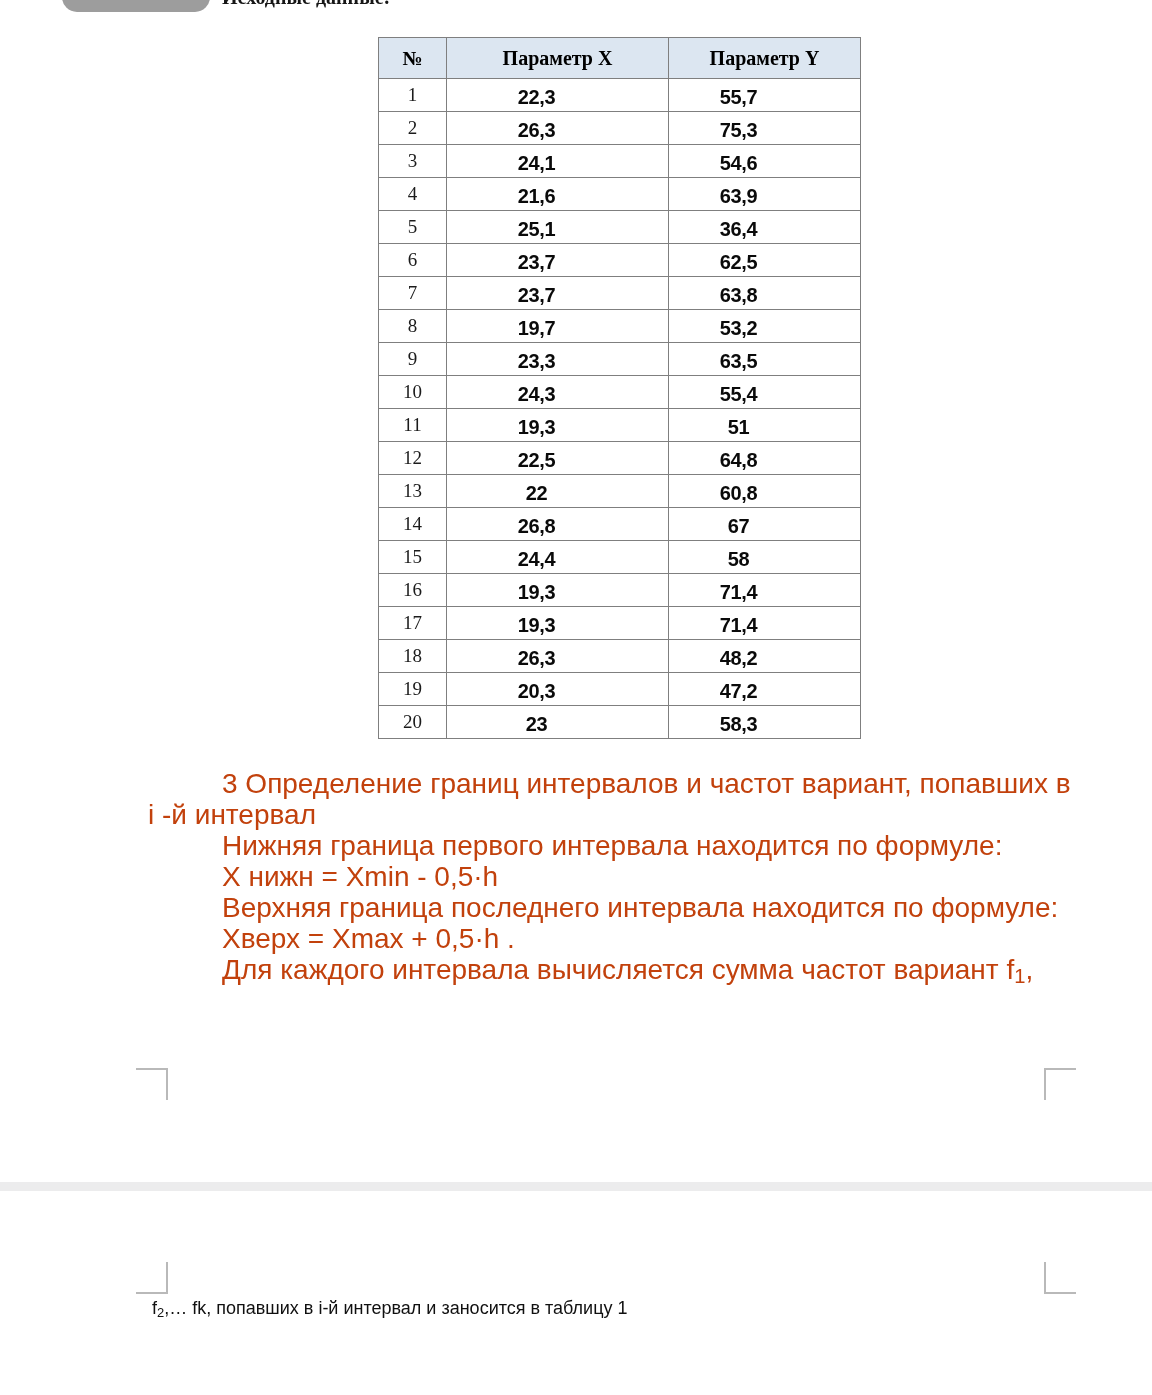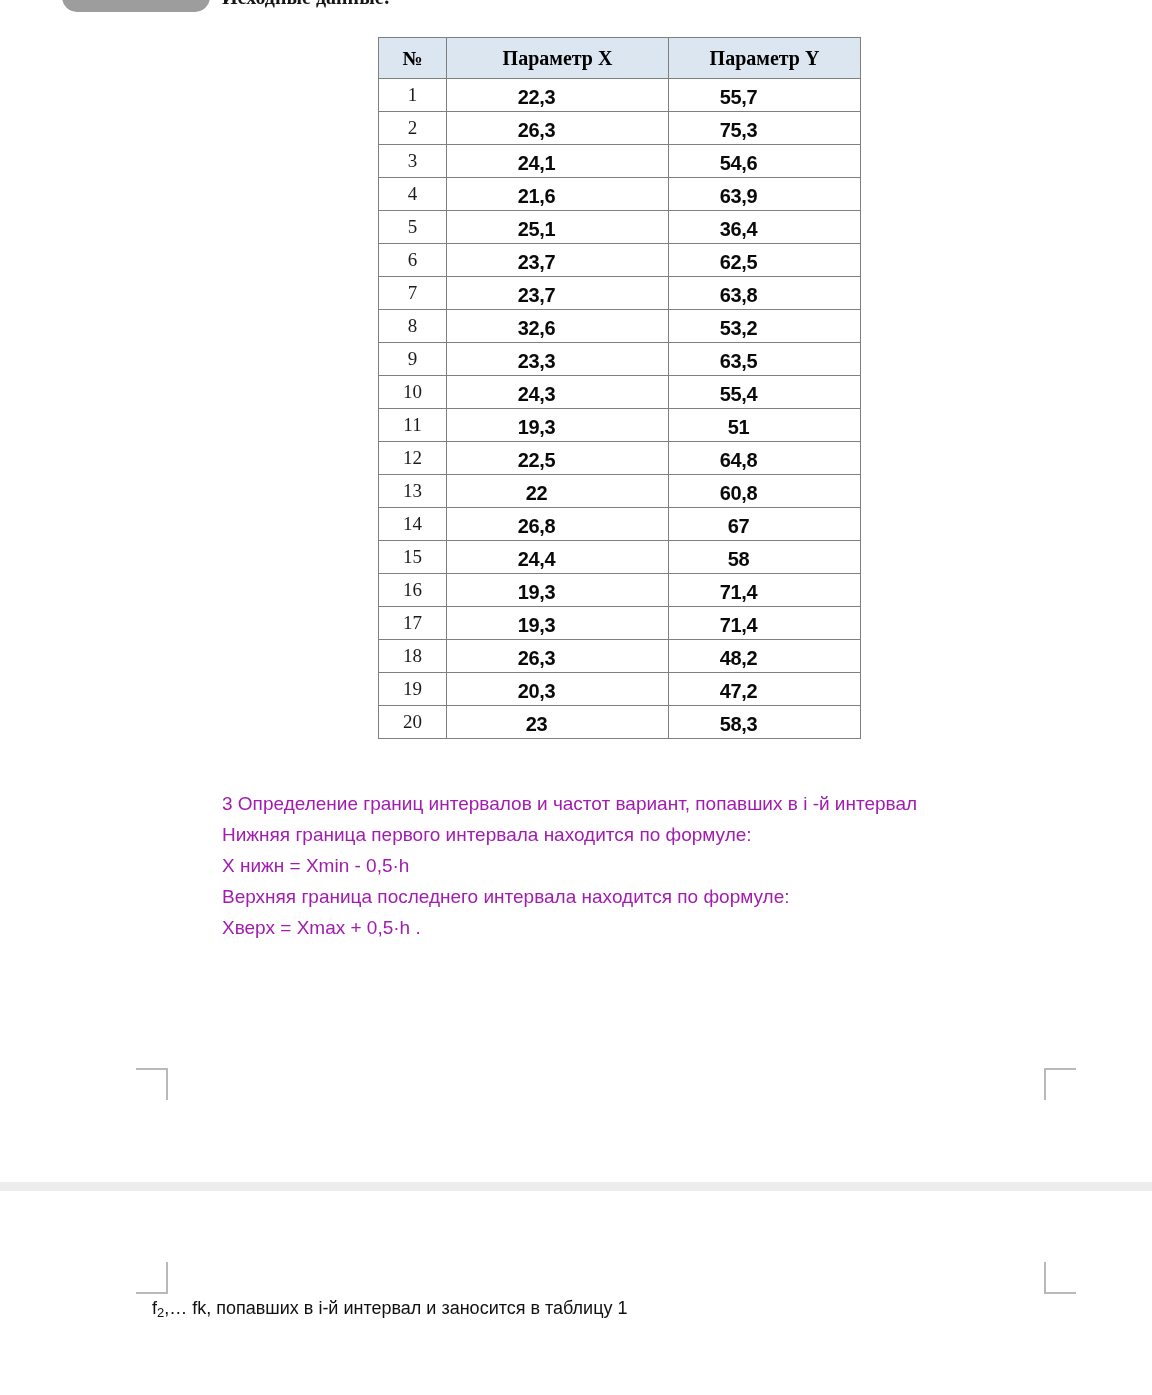--- a/index.html
+++ b/index.html
@@ -103,24 +103,23 @@
   }
   .col-x .cell-val-inner { padding-right: 42px; }
   .col-y .cell-val-inner { padding-right: 52px; }
 
   
   .body-copy {
     position: absolute;
     left: 148px;
     top: 768px;
     width: 932px;
-    font-size: 19px;
+    font-size: 28px;
     line-height: 31px;
-    color: #a21caf;
-    margin-top: 20px;
+    color: #c2410c;
   }
   .body-copy p {
     margin: 0;
   }
   .indent { text-indent: 74px; }
   .sub { font-size: 0.72em; vertical-align: -0.22em; }
 
   
   .corner {
     position: absolute;
@@ -228,21 +227,21 @@
           <td class="col-x cell-val">
             <span class="cell-val-inner">23,7</span>
           </td>
           <td class="col-y cell-val">
             <span class="cell-val-inner">63,8</span>
           </td>
         </tr>
         <tr>
           <td class="col-no cell-idx">8</td>
           <td class="col-x cell-val">
-            <span class="cell-val-inner">32,6</span>
+            <span class="cell-val-inner">19,7</span>
           </td>
           <td class="col-y cell-val">
             <span class="cell-val-inner">53,2</span>
           </td>
         </tr>
         <tr>
           <td class="col-no cell-idx">9</td>
           <td class="col-x cell-val">
             <span class="cell-val-inner">23,3</span>
           </td>
@@ -351,20 +350,21 @@
         </tr>
       </tbody>
   </table>
 
   <div class="body-copy">
     <p class="indent">3 Определение границ интервалов и частот вариант, попавших в i -й интервал</p>
     <p class="indent">Нижняя граница первого интервала находится по формуле:</p>
     <p class="indent">Х нижн =  Xmin - 0,5·h</p>
     <p class="indent">Верхняя граница последнего интервала находится по формуле:</p>
     <p class="indent">Хверх  =  Xmax + 0,5·h .</p>
+    <p class="indent"><span>Для каждого интервала вычисляется сумма частот  вариант f</span><span class="sub">1</span><span>,</span></p>
   </div>
 
   <div class="corner tl" style="left:136px; top:1068px;"></div>
   <div class="corner tr" style="left:1044px; top:1068px;"></div>
 </div>
 
 <div class="page" id="page-gap"></div>
 
 <div class="page" id="page-two"></div>
 

